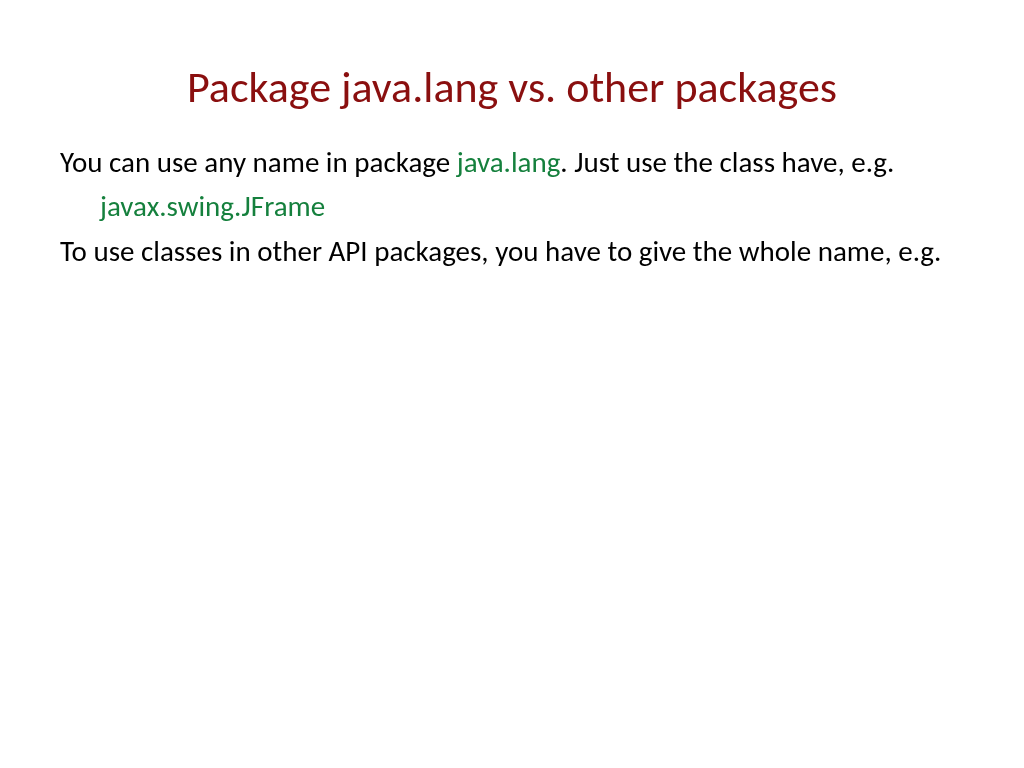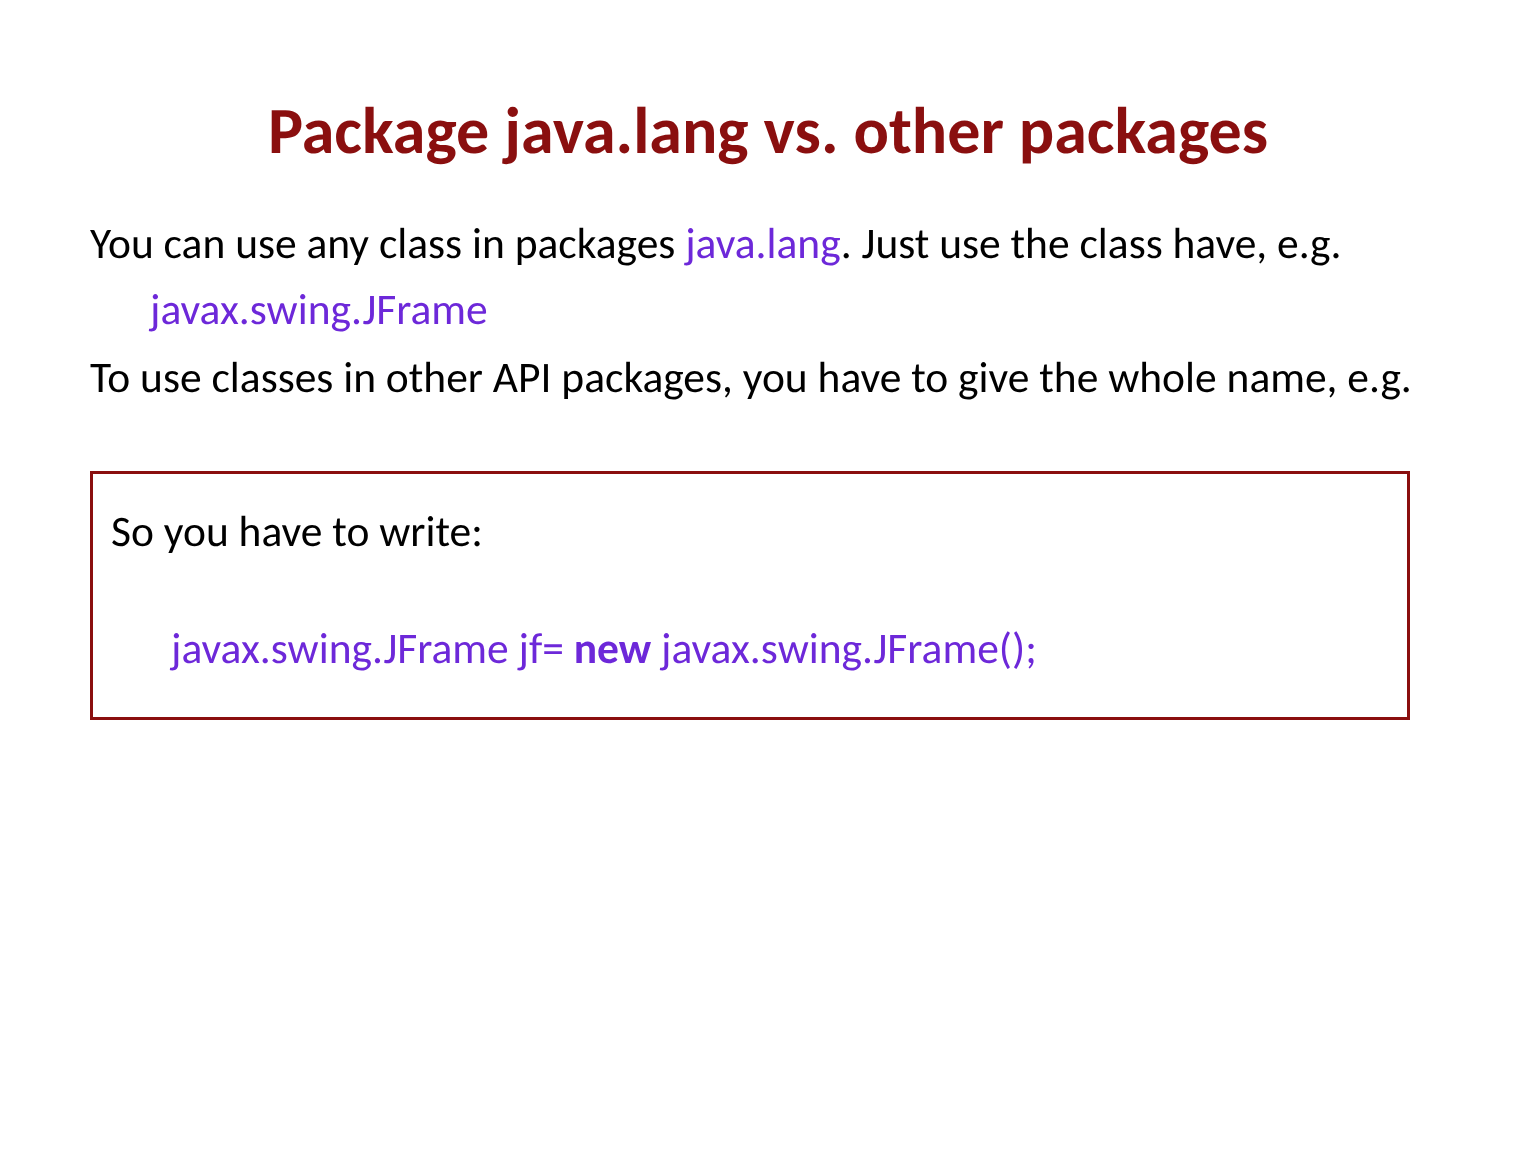--- a/index.html
+++ b/index.html
@@ -14,35 +14,35 @@
   .slide {
     width: 1024px;
     height: 768px;
     position: relative;
     box-sizing: border-box;
     padding: 60px 60px 0 60px;
   }
   .title {
     color: #8a0f0f;
     font-size: 44px;
-    font-weight: 700;
+    font-weight: 400;
     text-align: center;
     margin: 0 0 30px 0;
   }
   .body-text {
     font-size: 29px;
     color: #000000;
     line-height: 1.25;
     margin: 0 0 8px 0;
   }
   .indent {
     padding-left: 40px;
   }
   .maroon {
-    color: #6d28d9;
+    color: #15803d;
   }
   .code-box {
     border: 2px solid #8a0f0f;
     padding: 20px 12px 28px 12px;
     margin-top: 45px;
     width: 880px;
     box-sizing: border-box;
   }
   .code-line {
     font-size: 29px;
@@ -54,28 +54,22 @@
   }
 </style>
 </head>
 <body>
 
 <div class="slide">
 
   <h1 class="title">Package java.lang vs. other packages</h1>
 
   <p class="body-text">
-    <span>You can use any class in packages </span><span class="maroon">java.lang</span><span>. Just use the class have, e.g.</span>
+    <span>You can use any name in package </span><span class="maroon">java.lang</span><span>. Just use the class have, e.g.</span>
   </p>
 
 
   <p class="body-text indent maroon">javax.swing.JFrame</p>
 
   <p class="body-text">To use classes in other API packages, you have to give the whole name, e.g.</p>
 
-  <div class="code-box">
-    <div class="body-text">So you have to write:</div>
-    <div class="code-line maroon">
-      <span>javax.swing.JFrame  jf=  </span><span class="bold">new </span><span>javax.swing.JFrame();</span>
-    </div>
-  </div>
 
 </div>
 
 </body></html>

